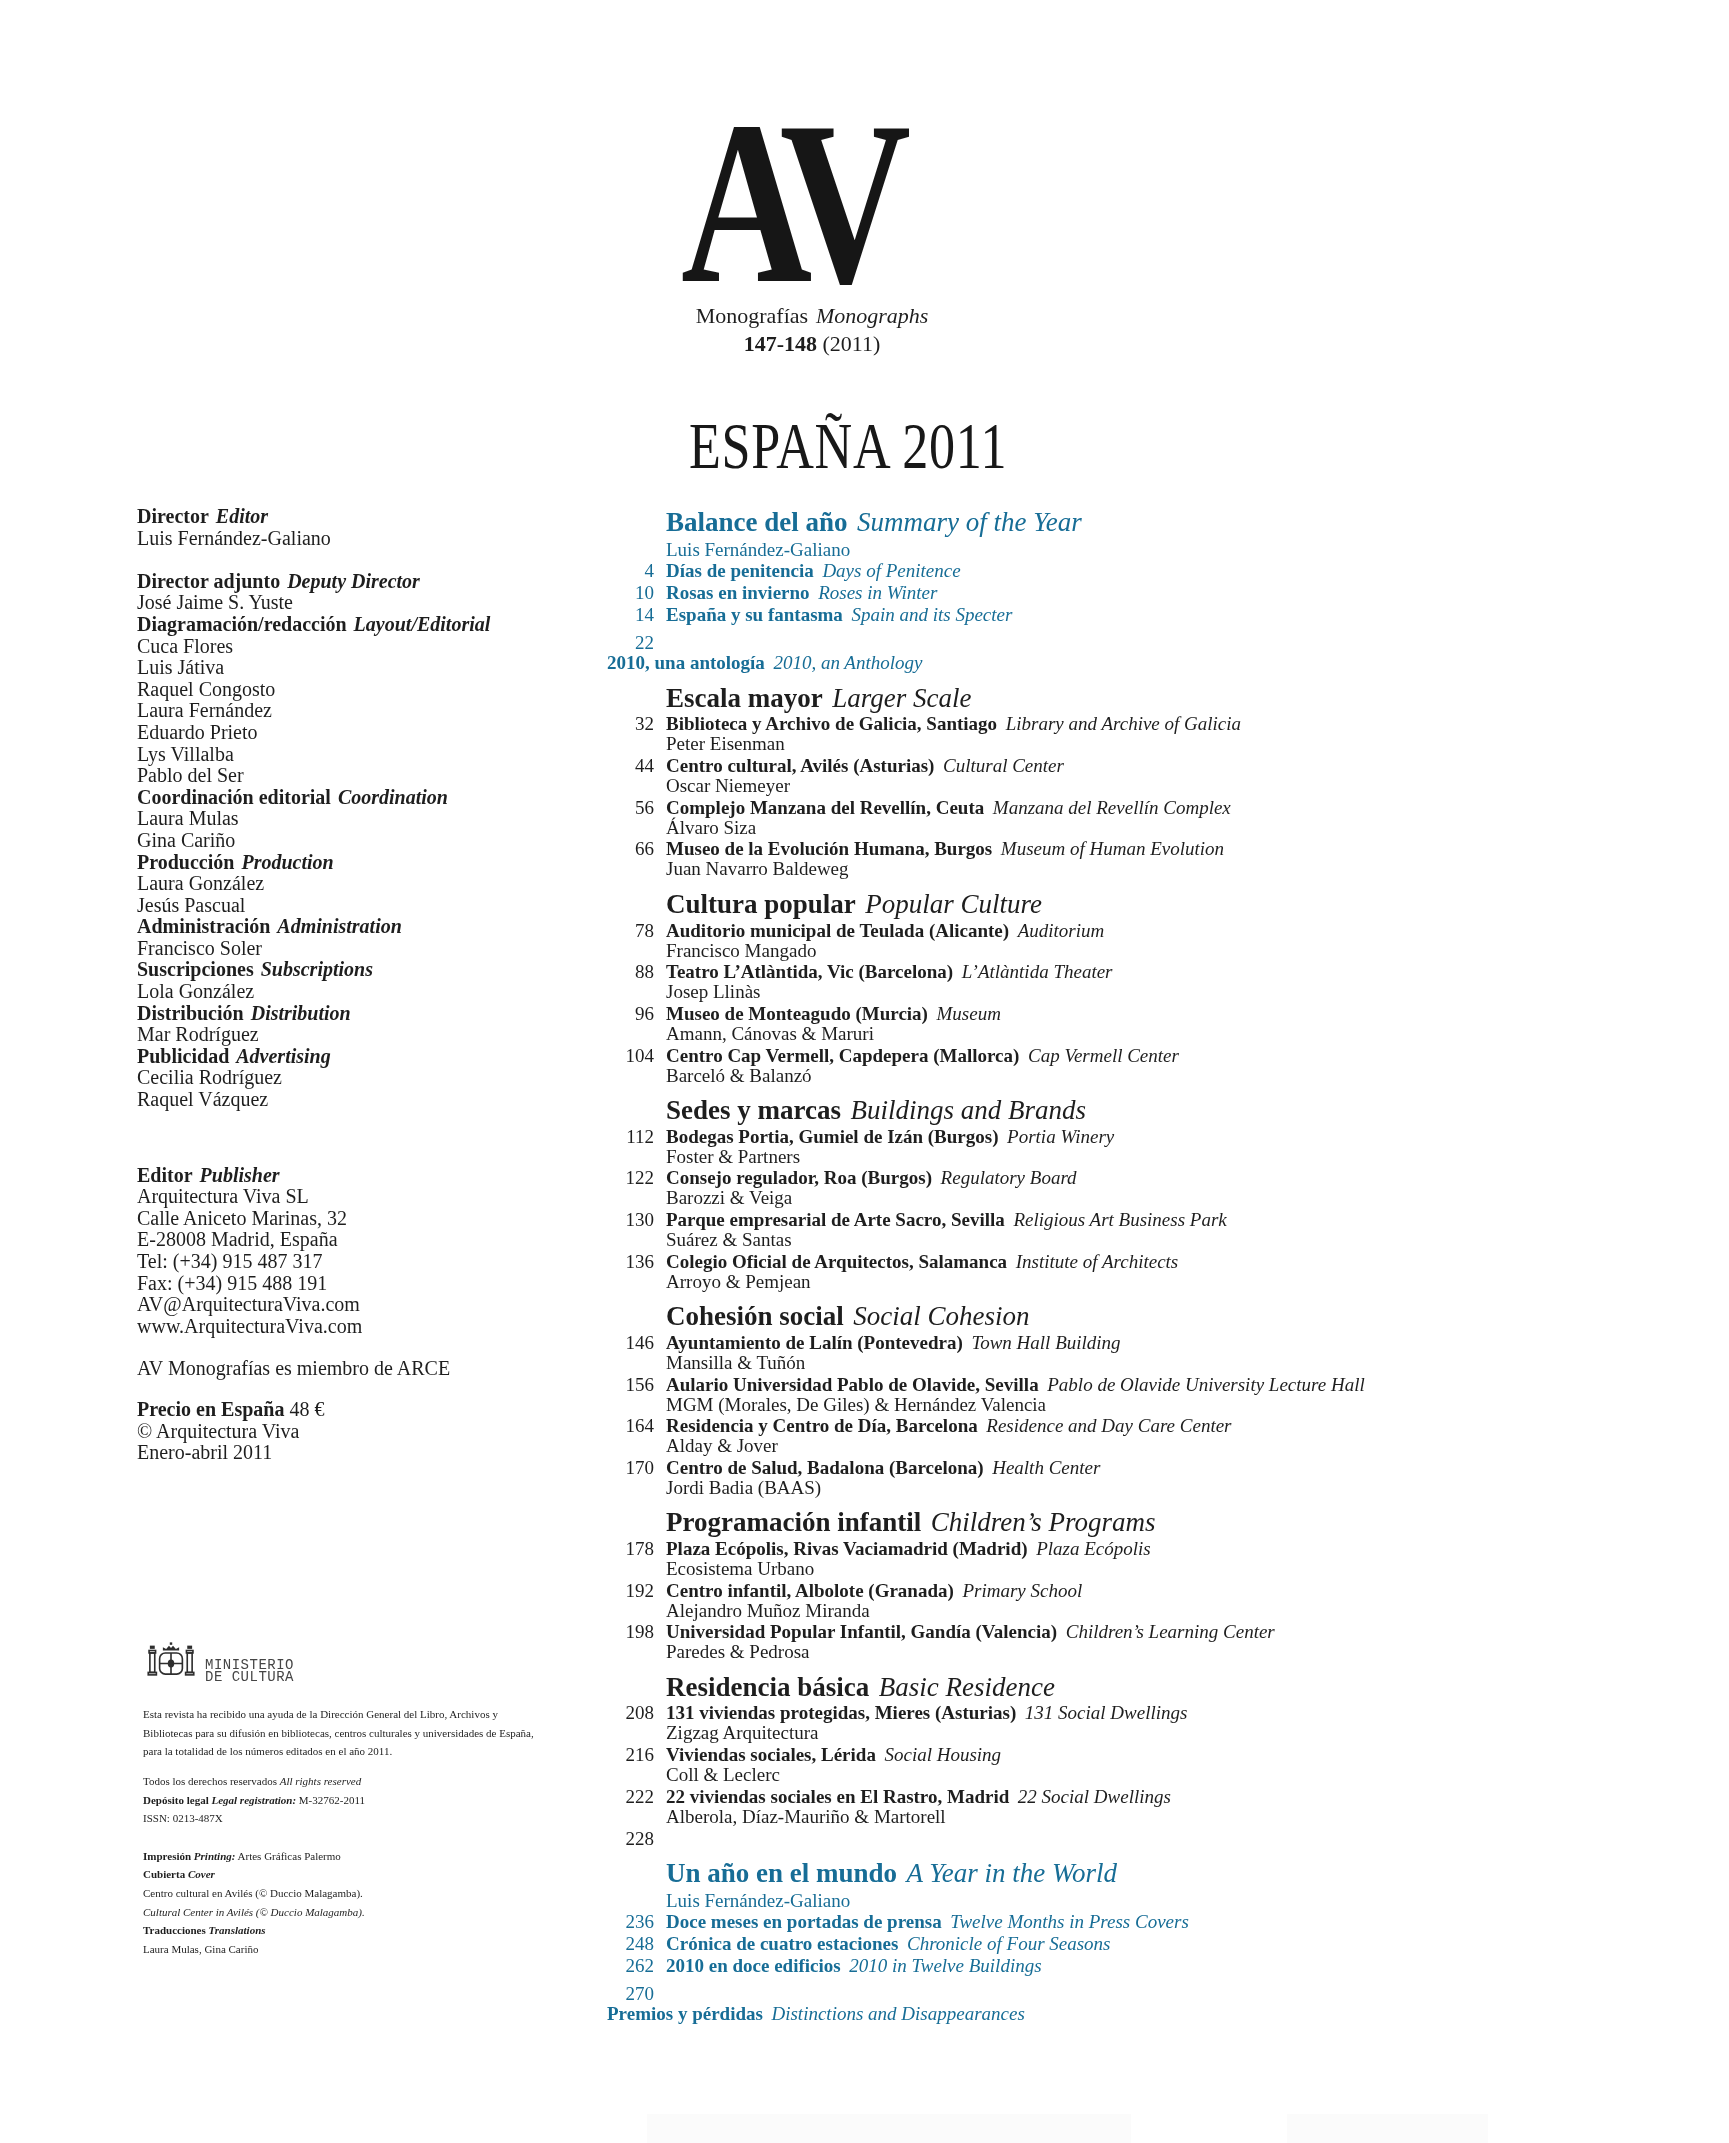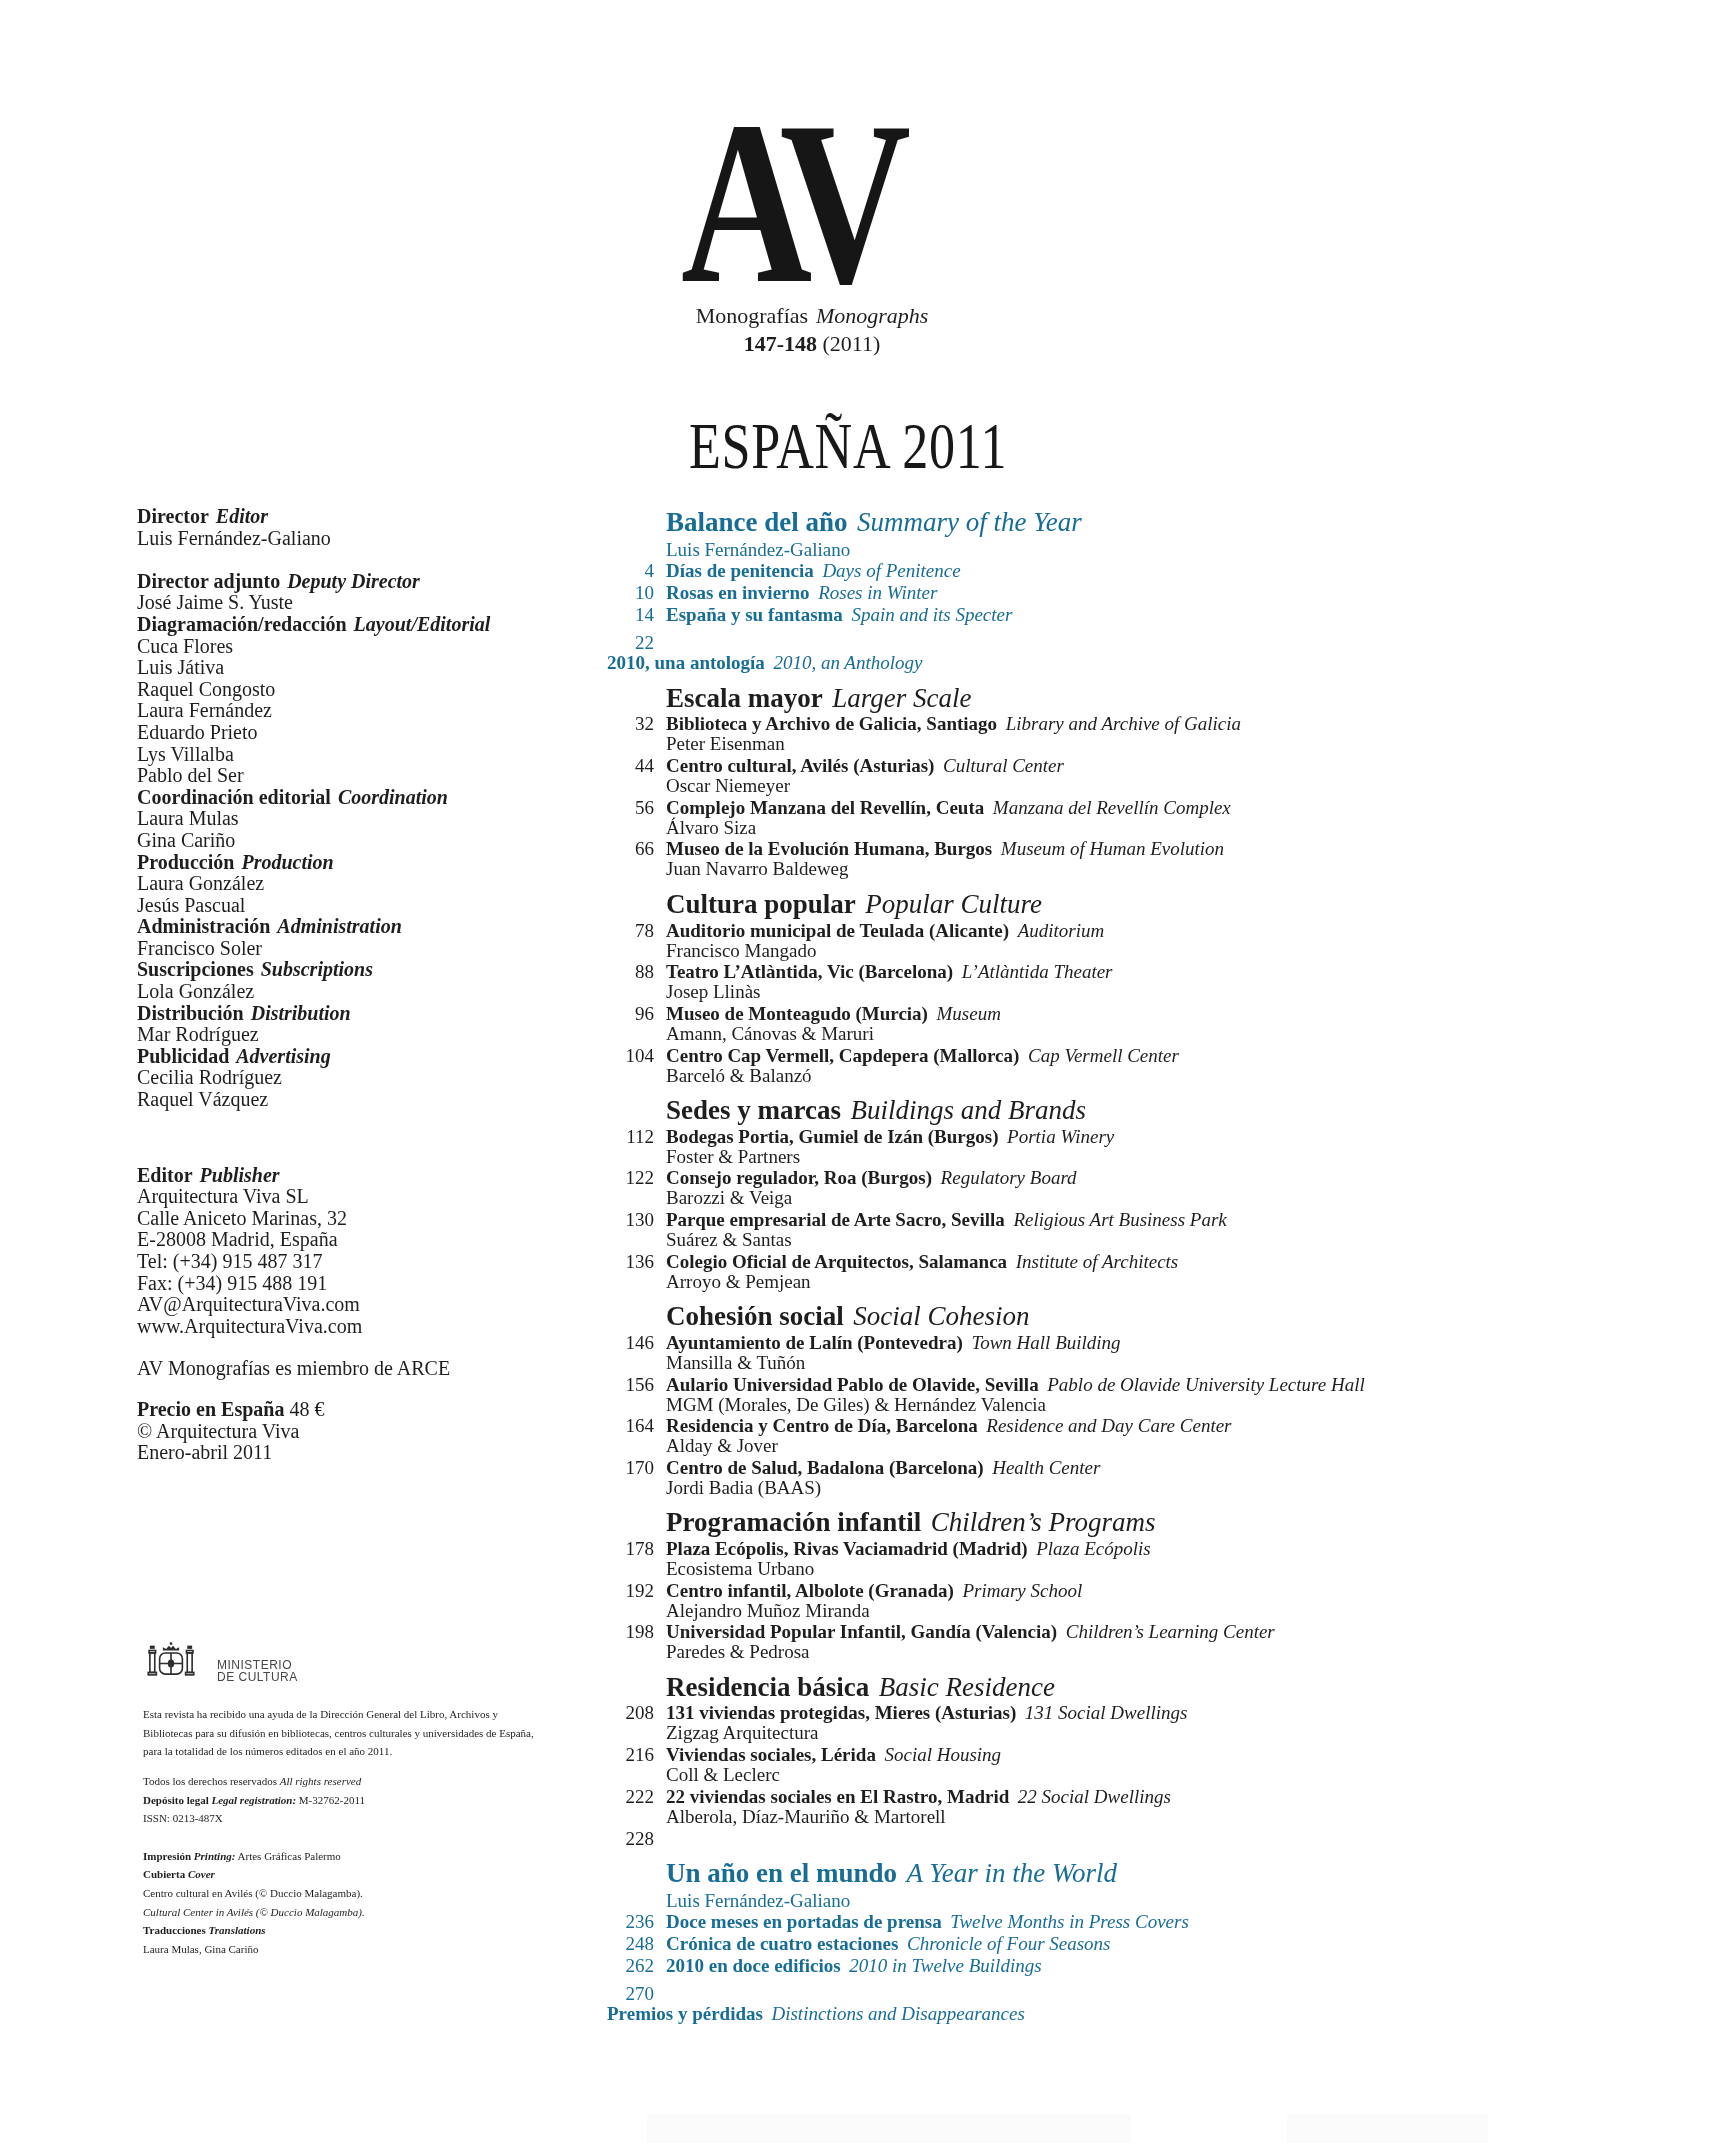--- a/index.html
+++ b/index.html
@@ -41,22 +41,22 @@
   }
   .staff-group .role .en, .publisher .role .en{margin-left:7px;}
   .gap-after{margin-bottom:21.6px;}
   .publisher{margin-top:54px;}
   .membership{margin-top:21px;}
   .price{margin-top:19px;}
 
   
   .ministry{position:absolute;left:145px;top:1641px;display:flex;align-items:center;}
   .ministry-text{
-    font-family:Liberation Sans, sans-serif;font-size:12px;line-height:11.2px;
-    letter-spacing:0.5px;color:#454545;margin-left:20px;margin-top:12px;
+    font-family:Liberation Mono, monospace;font-size:14px;line-height:11.2px;
+    letter-spacing:0.5px;color:#454545;margin-left:8px;margin-top:12px;
   }
 
   
   .legal{position:absolute;left:143px;top:1705px;width:399px;font-size:11px;line-height:18.6px;}
   .legal .block{margin-top:11.2px;}
   .legal .block3{margin-top:19px;}
 
   
   .toc{position:absolute;left:607px;top:508px;width:865px;}
   .toc-section{margin-top:10.4px;}

